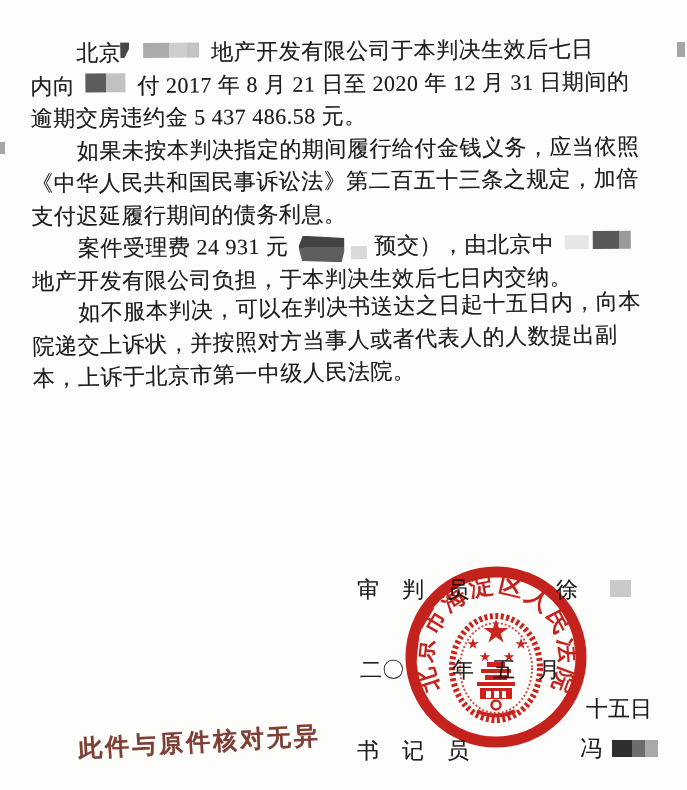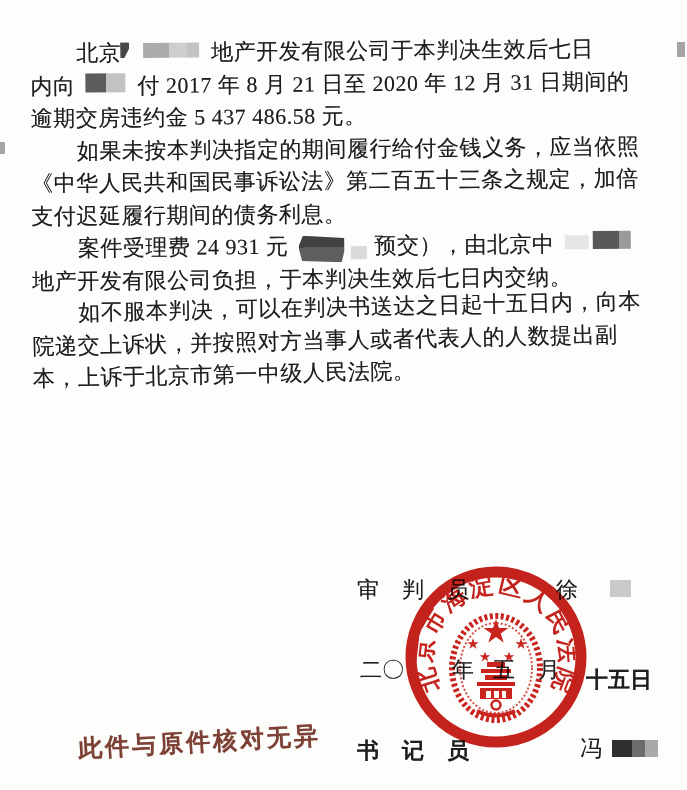--- a/index.html
+++ b/index.html
@@ -111,23 +111,23 @@
 
   <div class="sig">
     <span class="abs spaced" style="left:357px;top:575px;">审判员</span>
     <span class="abs" style="left:556px;top:575px;">徐</span>
     <span class="abs rd rd5" style="left:610px;top:580px;"></span>
 
     <span class="abs date-seg" style="left:360px;top:655px;">二〇</span>
     <span class="abs date-seg" style="left:452px;top:655px;">年</span>
     <span class="abs date-seg" style="left:493px;top:655px;">五</span>
     <span class="abs date-seg" style="left:538px;top:655px;">月</span>
-    <span class="abs date-seg" style="left:586px;top:665px;font-weight:bold;">十五日</span>
+    <span class="abs date-seg" style="left:586px;top:694px;">十五日</span>
 
-    <span class="abs spaced" style="left:357px;top:736px;font-weight:bold;">书记员</span>
+    <span class="abs spaced" style="left:357px;top:736px;">书记员</span>
     <span class="abs" style="left:580px;top:734px;">冯</span>
     <span class="abs rd rd6" style="left:612px;top:740px;"></span>
   </div>
 
   <div class="note">此件与原件核对无异</div>
 
   <svg class="seal" viewBox="0 0 190 190">
     <g>
       <circle cx="95" cy="95" r="85" fill="none" stroke="#c3140e" stroke-width="11"></circle>
     </g>

